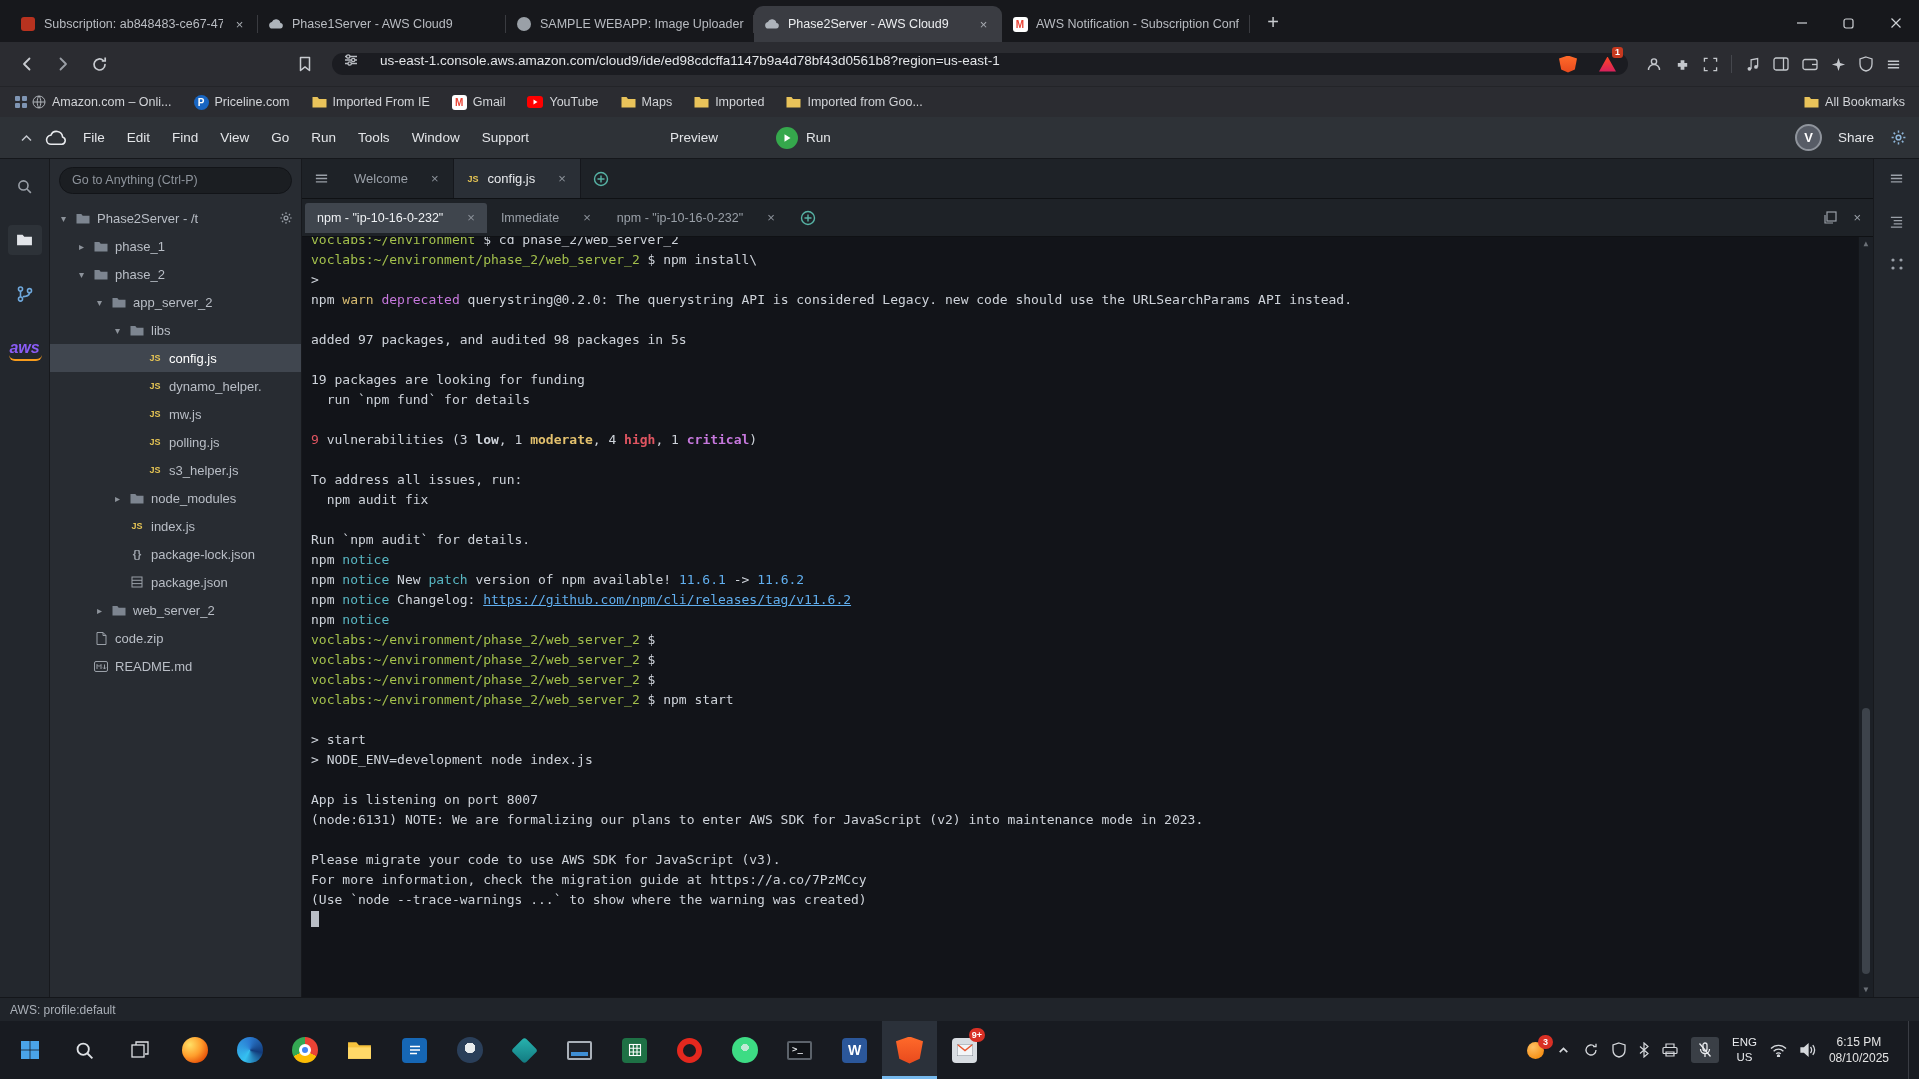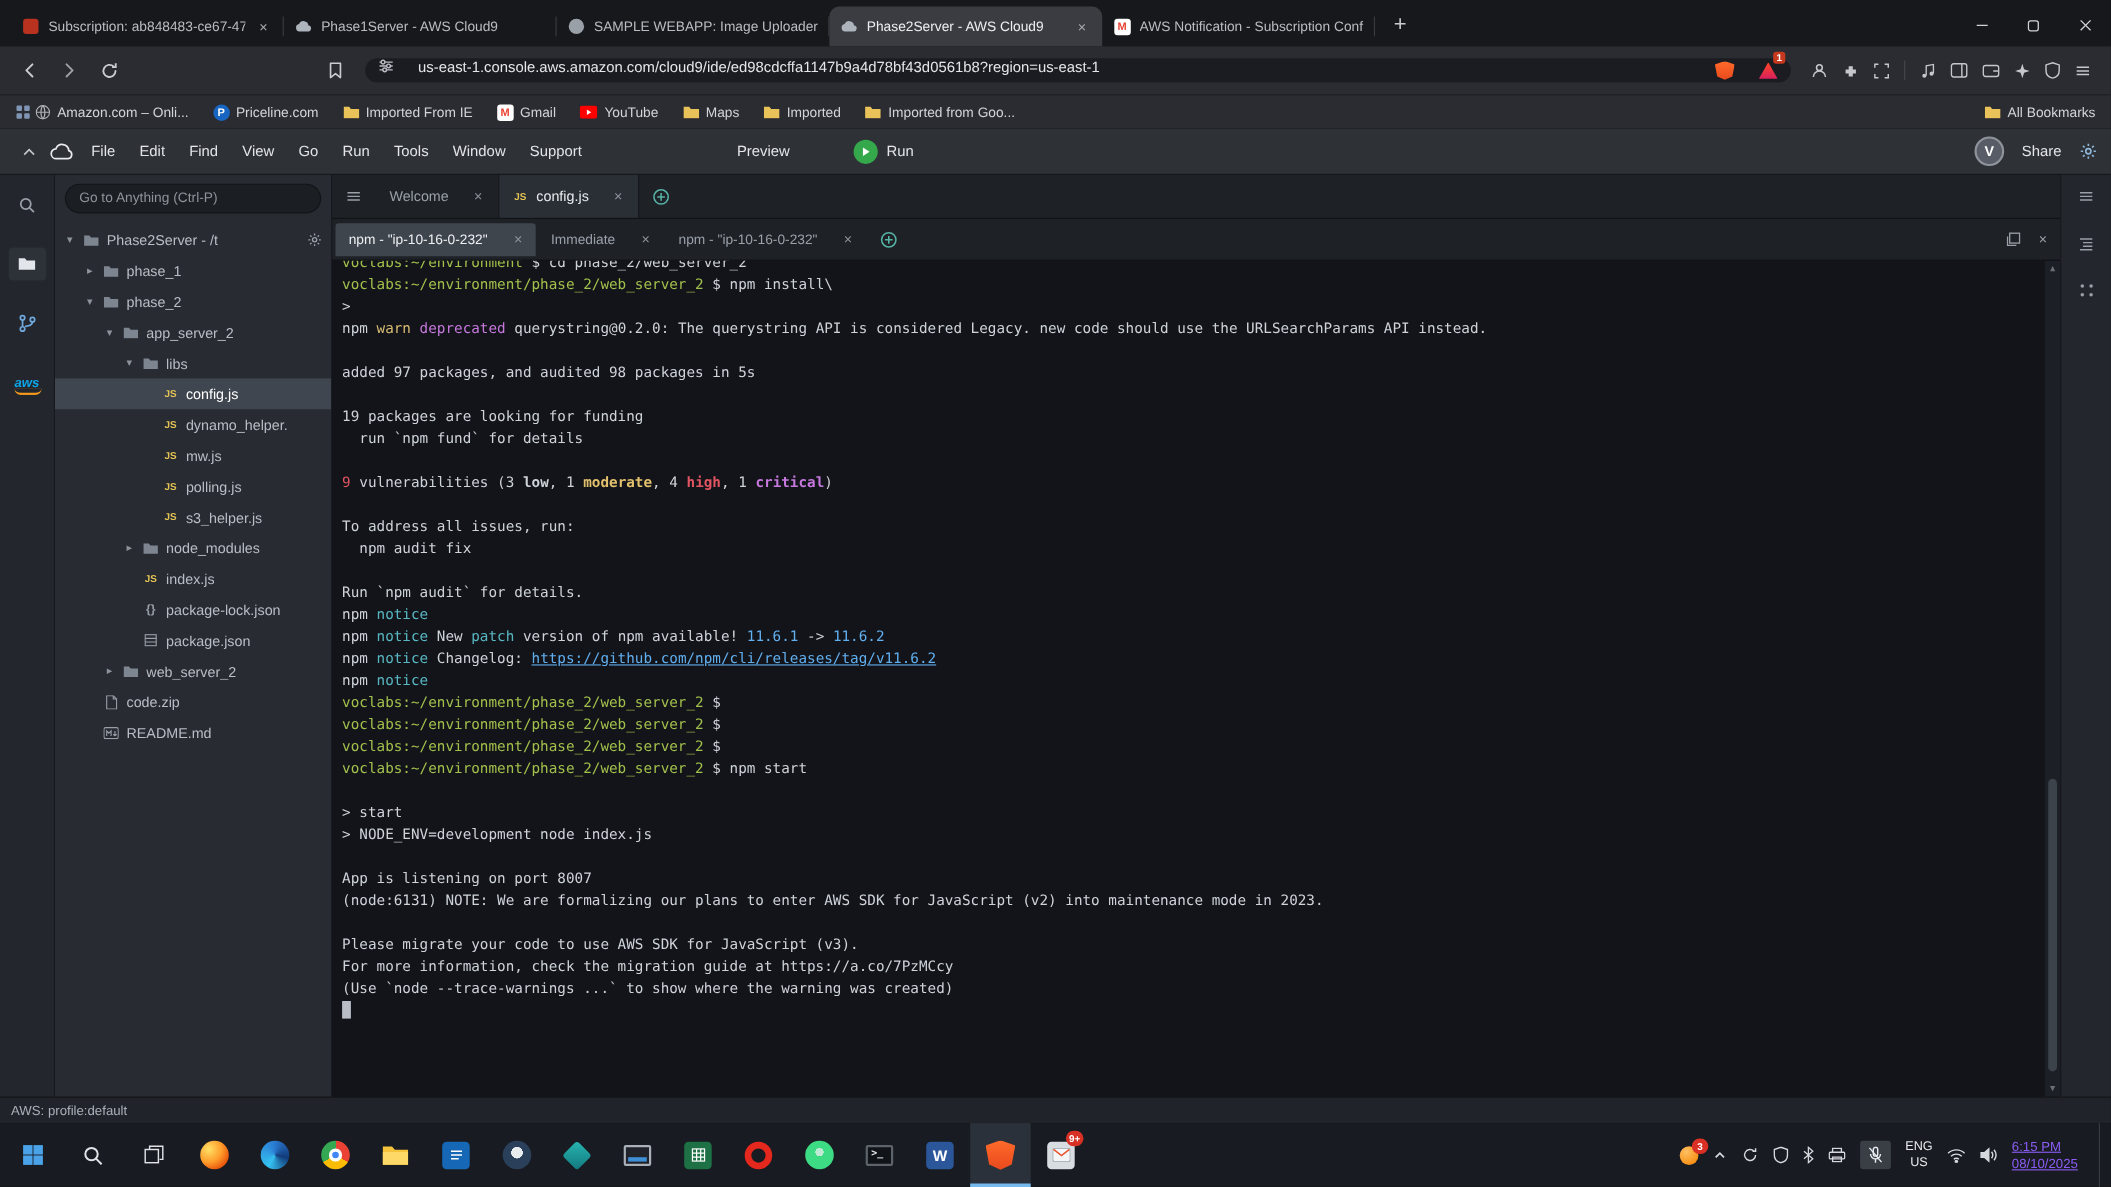--- a/index.html
+++ b/index.html
@@ -52,21 +52,21 @@
   .runbtn { display:flex; align-items:center; gap:8px; margin-left:38px; padding:4px 8px; }
   .run-circle { width:22px; height:22px; border-radius:50%; background:#35a84c; display:flex; align-items:center; justify-content:center; }
   .mb-right { margin-left:auto; display:flex; align-items:center; gap:16px; }
   .avatar { width:27px; height:27px; border-radius:50%; background:#575c66; border:2px solid #8f949c; color:#fff; font-weight:700; font-size:13px; display:flex; align-items:center; justify-content:center; }
   .gearbtn { color:#8fb6d9; display:flex; }
 
   .ide-main { flex:1; display:flex; min-height:0; }
   .leftstrip { width:50px; background:#23272d; border-right:1px solid #17191d; display:flex; flex-direction:column; align-items:center; padding-top:12px; gap:24px; color:#9aa0a8; flex:none; }
   .ls-btn { width:34px; height:30px; display:flex; align-items:center; justify-content:center; border-radius:4px; }
   .ls-btn.active { color:#e2e5e9; background:#2d3238; }
-  .awslogo { font-weight:700; font-size:12px; color:#0ea5e9; position:relative; font-style:italic; }
+  .awslogo { font-weight:700; font-size:16px; color:#8b5cf6; position:relative; font-style:italic; }
   .awslogo::after { content:""; position:absolute; left:0; right:-2px; bottom:-4px; height:4px; border-bottom:2px solid #f89c1c; border-radius:0 0 9px 9px; }
 
   .sidebar { width:252px; background:#282c32; border-right:1px solid #17191d; display:flex; flex-direction:column; flex:none; min-height:0; }
   .goto-row { height:42px; display:flex; align-items:center; padding:0 9px; flex:none; }
   .goto-input { flex:1; height:27px; background:#1b1e22; border:1px solid #121418; border-radius:14px; color:#8d939b; font-size:12.5px; padding:0 12px; font-family:"Liberation Sans", sans-serif; outline:none; }
   .goto-input::placeholder { color:#8d939b; }
   .tree { flex:1; padding-top:3px; overflow:hidden; }
   .tree-row { height:28px; display:flex; align-items:center; color:#b9bec6; font-size:13px; gap:6px; padding-right:8px; }
   .tree-row.selected { background:#40464f; color:#fff; }
   .caret { width:11px; text-align:center; color:#8d939b; font-size:10px; flex:none; }
@@ -128,21 +128,21 @@
   .cmdtxt { position:absolute; top:1px; left:3px; color:#e6e9ec; font-family:"DejaVu Sans Mono", monospace; font-weight:700; font-size:9px; }
   .brave-lion { width:17px; height:17px; background:linear-gradient(180deg,#ff6a2a,#e8491d); clip-path:polygon(50% 0%,100% 18%,88% 82%,50% 100%,12% 82%,0% 18%); display:inline-block; }
   .brave-lion.big { width:27px; height:27px; }
   .tbadge { position:absolute; top:7px; right:7px; background:#d93025; color:#fff; font-size:9px; font-weight:700; min-width:15px; height:14px; border-radius:7px; display:flex; align-items:center; justify-content:center; padding:0 3px; }
   .tray { margin-left:auto; display:flex; align-items:center; gap:13px; padding-right:4px; height:100%; }
   .tray-item { display:flex; align-items:center; justify-content:center; position:relative; }
   .tray-item.mic { background:#3a3f46; border-radius:3px; padding:5px 7px; }
   .upd-circle { width:17px; height:17px; border-radius:50%; background:radial-gradient(circle at 35% 30%,#ffc063,#f7931a 70%); display:inline-block; }
   .tbadge.small { top:-7px; right:-9px; }
   .tray-lang { text-align:center; font-size:11.5px; line-height:1.3; color:#e8eaed; }
-  .tray-clock { text-align:left; font-size:12px; line-height:1.35; color:#8b5cf6; padding-right:6px;text-decoration:underline; }
+  .tray-clock { text-align:center; font-size:12px; line-height:1.35; color:#e5e5e5; padding-right:6px; }
   .show-desktop { width:5px; height:100%; border-left:1px solid #3a3d44; }
 </style>
 </head>
 <body>
 
 <div class="screen">
 
   <section class="tabbar">
     <div class="tabs" id="tabs">
         <div class="tab">

